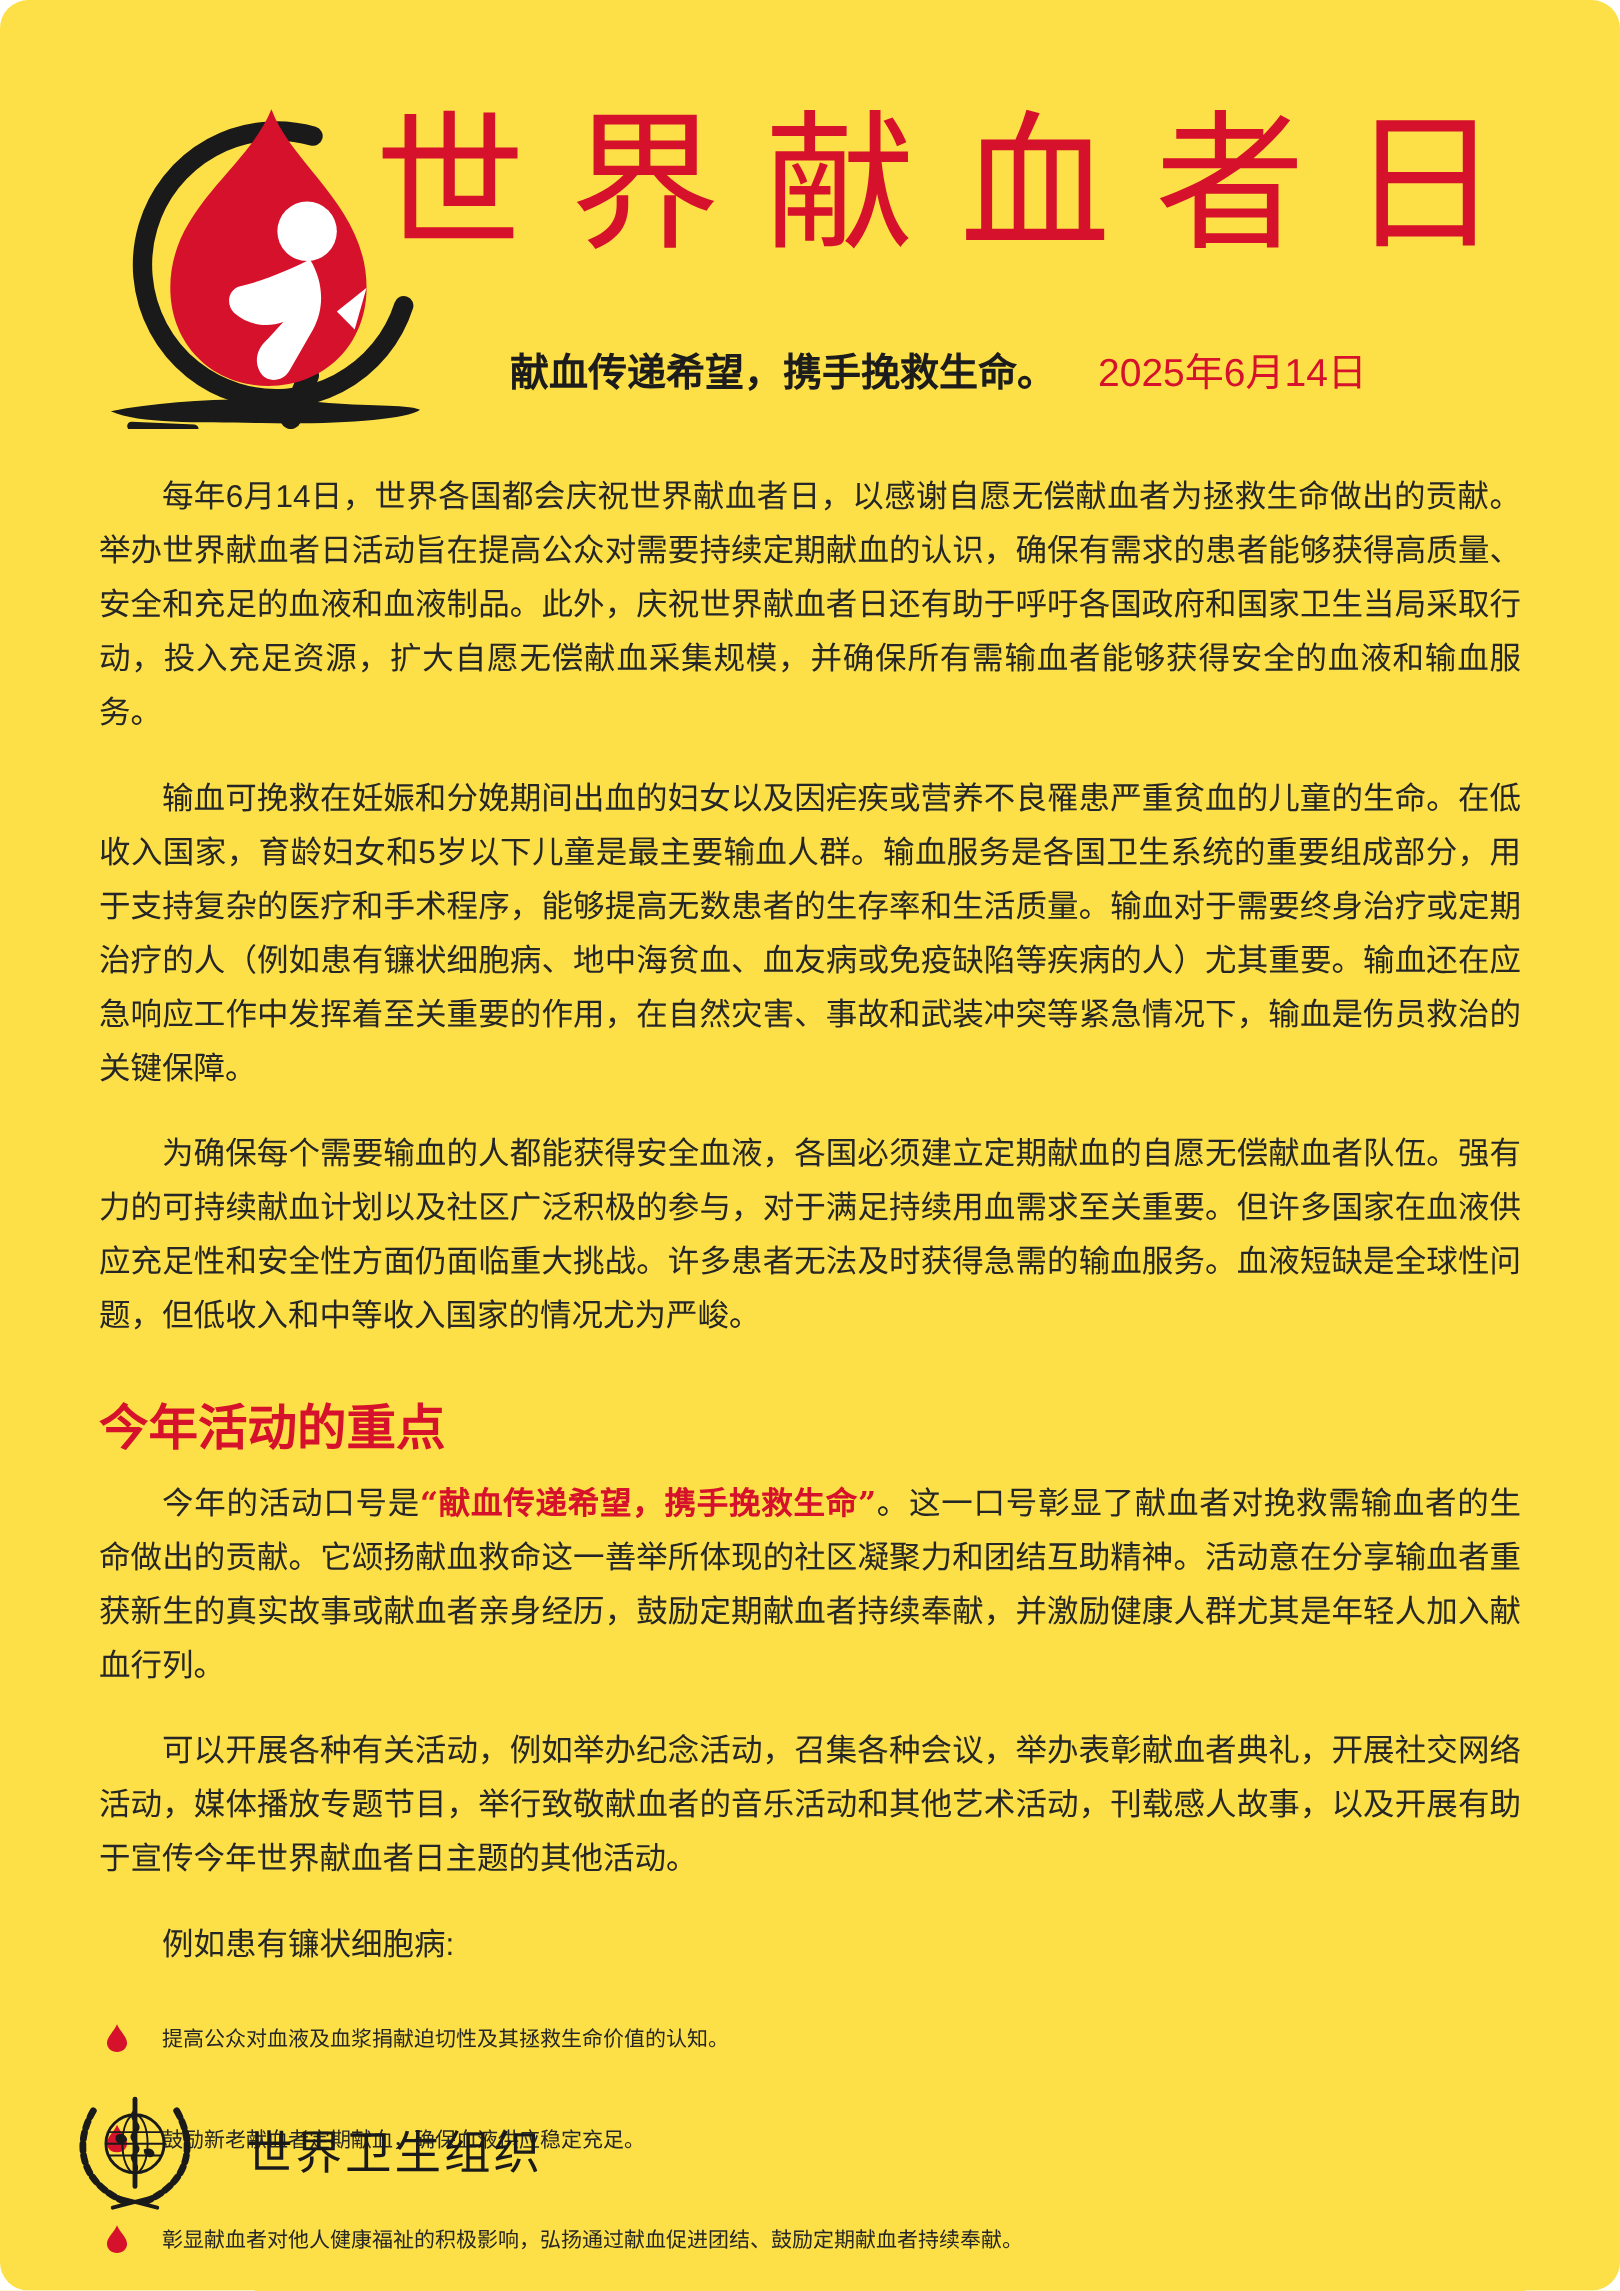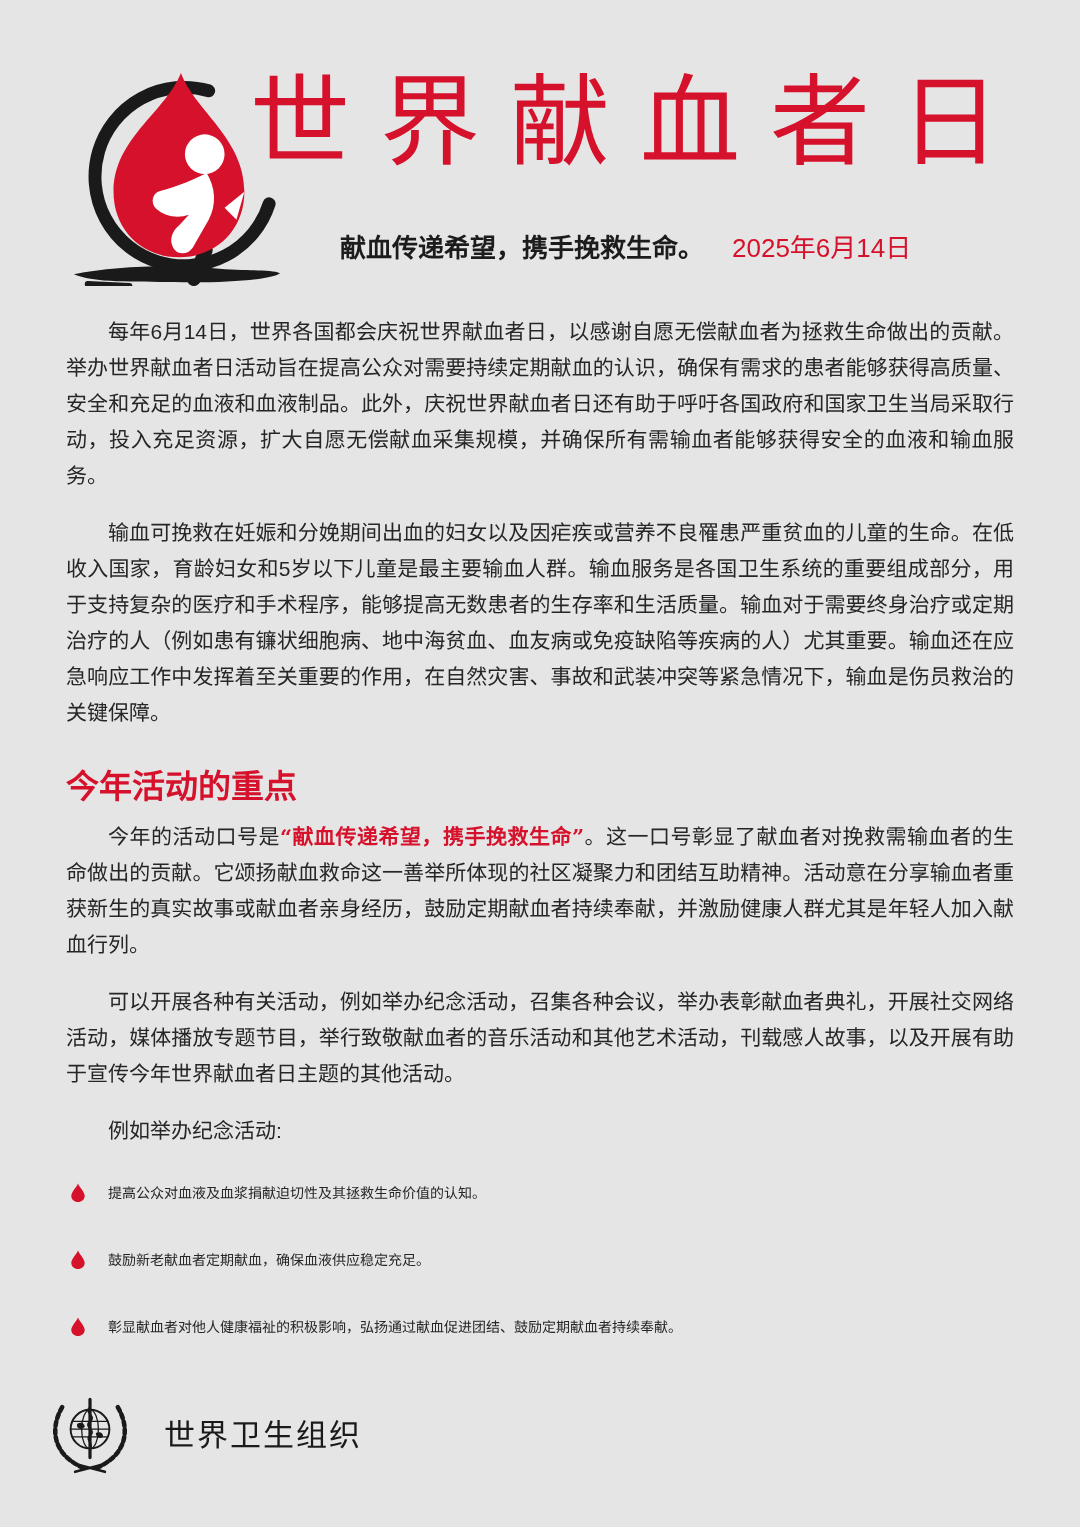--- a/index.html
+++ b/index.html
@@ -6,24 +6,25 @@
     --red:#d6112b;
     --ink:#262626;
     --black:#1a1a1a;
   }
   html,body{margin:0;padding:0;background:#ffffff;}
   .page{
     position:relative;
     width:1080px;
     height:1527px;
     margin:0 auto;
-    background:#e5e5e5;
+    background:#fde047;
     font-family:"Liberation Sans",sans-serif;
     color:var(--ink);
     overflow:hidden;
+    border-radius:19px;
   }
   
   .header{position:relative;height:302px;}
   .logo{position:absolute;left:60px;top:68px;width:228px;height:218px;}
   .title{
     position:absolute;left:250px;top:50px;margin:0;
     font-family:"DejaVu Serif",serif;font-weight:400;
     font-size:100px;line-height:1.45;letter-spacing:30px;
     color:var(--red);white-space:nowrap;
   }
@@ -96,28 +97,29 @@
       <span class="slogan">献血传递希望，携手挽救生命。</span><span class="date">2025年6月14日</span>
     </div>
   </div>
 
   <div class="content">
 
     <p class="para">每年6月14日，世界各国都会庆祝世界献血者日，以感谢自愿无偿献血者为拯救生命做出的贡献。举办世界献血者日活动旨在提高公众对需要持续定期献血的认识，确保有需求的患者能够获得高质量、安全和充足的血液和血液制品。此外，庆祝世界献血者日还有助于呼吁各国政府和国家卫生当局采取行动，投入充足资源，扩大自愿无偿献血采集规模，并确保所有需输血者能够获得安全的血液和输血服务。</p>
 
     <p class="para">输血可挽救在妊娠和分娩期间出血的妇女以及因疟疾或营养不良罹患严重贫血的儿童的生命。在低收入国家，育龄妇女和5岁以下儿童是最主要输血人群。输血服务是各国卫生系统的重要组成部分，用于支持复杂的医疗和手术程序，能够提高无数患者的生存率和生活质量。输血对于需要终身治疗或定期治疗的人（例如患有镰状细胞病、地中海贫血、血友病或免疫缺陷等疾病的人）尤其重要。输血还在应急响应工作中发挥着至关重要的作用，在自然灾害、事故和武装冲突等紧急情况下，输血是伤员救治的关键保障。</p>
 
+    <p class="para">为确保每个需要输血的人都能获得安全血液，各国必须建立定期献血的自愿无偿献血者队伍。强有力的可持续献血计划以及社区广泛积极的参与，对于满足持续用血需求至关重要。但许多国家在血液供应充足性和安全性方面仍面临重大挑战。许多患者无法及时获得急需的输血服务。血液短缺是全球性问题，但低收入和中等收入国家的情况尤为严峻。</p>
 
     <h2 class="section-heading">今年活动的重点</h2>
 
     <p class="para"><span>今年的活动口号是</span><span class="red-quote">“献血传递希望，携手挽救生命”</span><span>。这一口号彰显了献血者对挽救需输血者的生命做出的贡献。它颂扬献血救命这一善举所体现的社区凝聚力和团结互助精神。活动意在分享输血者重获新生的真实故事或献血者亲身经历，鼓励定期献血者持续奉献，并激励健康人群尤其是年轻人加入献血行列。</span></p>
 
     <p class="para">可以开展各种有关活动，例如举办纪念活动，召集各种会议，举办表彰献血者典礼，开展社交网络活动，媒体播放专题节目，举行致敬献血者的音乐活动和其他艺术活动，刊载感人故事，以及开展有助于宣传今年世界献血者日主题的其他活动。</p>
 
-    <p class="para goals-intro">例如举办纪念活动:</p>
+    <p class="para goals-intro">例如患有镰状细胞病:</p>
 
     <ul class="goals">
       <li class="goal">
         <svg class="drop-icon" viewBox="0 0 12 17" xmlns="http://www.w3.org/2000/svg" aria-hidden="true">
           <path d="M6,0.5 C7.6,4.5 12,8 12,11.6 C12,14.6 9.3,17 6,17 C2.7,17 0,14.6 0,11.6 C0,8 4.4,4.5 6,0.5 Z" fill="#d6112b"></path>
         </svg>
         <span class="goal-text">提高公众对血液及血浆捐献迫切性及其拯救生命价值的认知。</span>
       </li>
       <li class="goal">
         <svg class="drop-icon" viewBox="0 0 12 17" xmlns="http://www.w3.org/2000/svg" aria-hidden="true">

